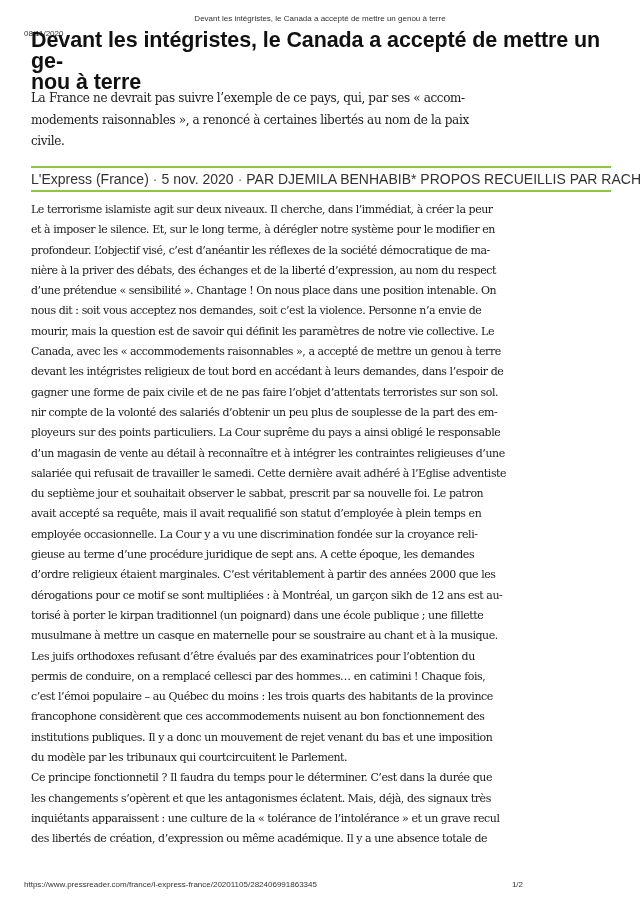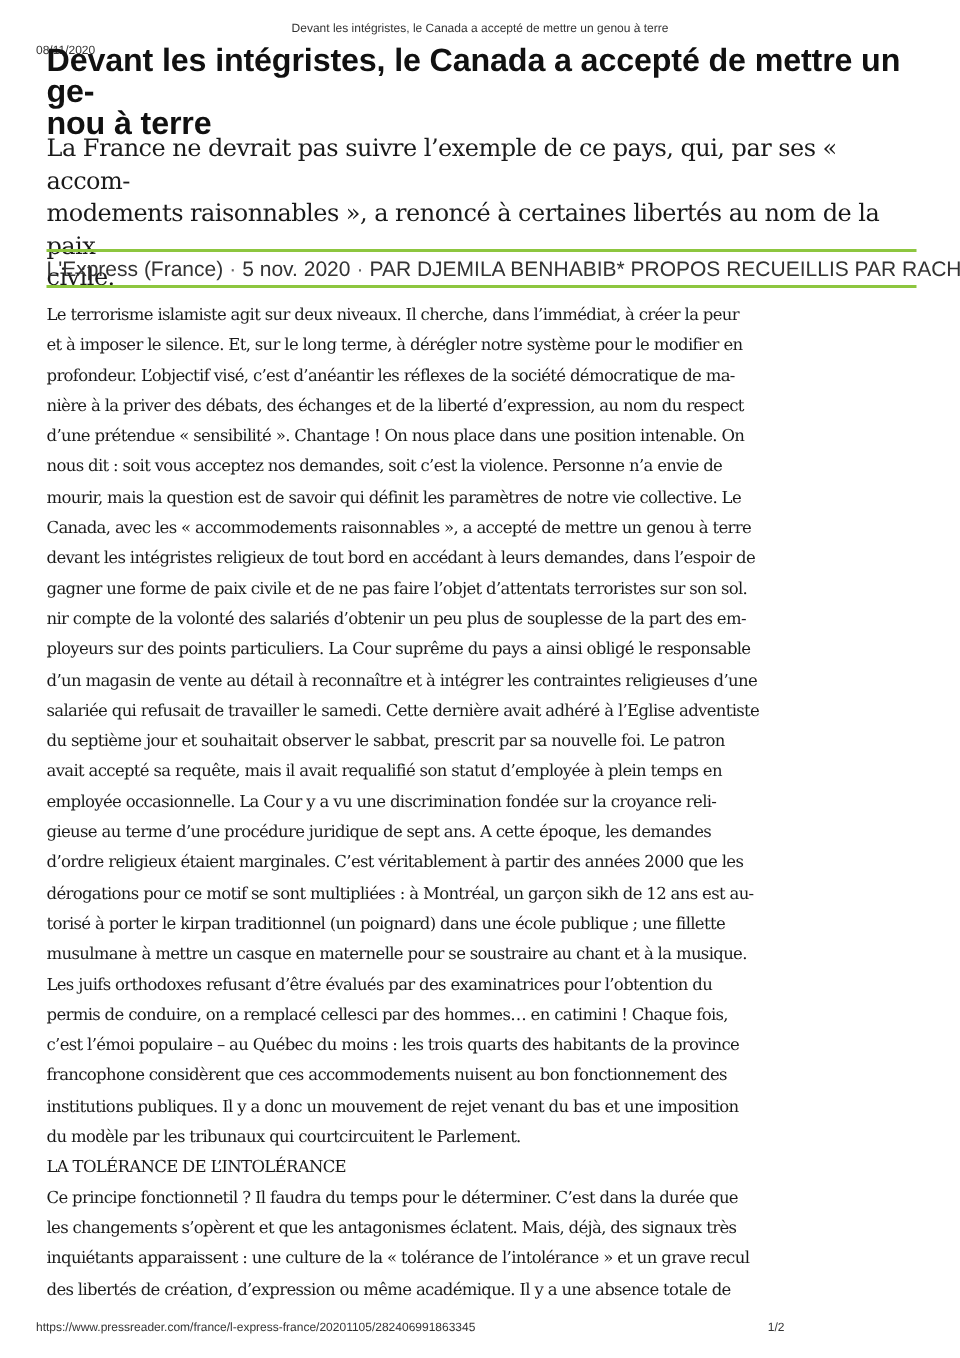--- a/index.html
+++ b/index.html
@@ -14,21 +14,21 @@
   .print-header .date { position: absolute; left: 24px; top: 0; margin-top: 15px; }
   .print-header .doc-title { position: absolute; left: 0; width: 640px; top: 0; text-align: center; }
 
   .headline {
     position: absolute; left: 31px; top: 30px; width: 580px; margin: 0;
     font-family: "Liberation Sans", sans-serif; font-weight: bold;
     font-size: 21.5px; line-height: 21px; color: #111; letter-spacing: -0.1px;
   }
   .standfirst {
     position: absolute; left: 31px; top: 88px; width: 585px; margin: 0;
-    font-family: "DejaVu Serif", serif; font-size: 16px; line-height: 21.5px; color: #1a1a1a;
+    font-family: "DejaVu Serif", serif; font-size: 12px; line-height: 21.5px; color: #1a1a1a;
     letter-spacing: -0.35px;
   }
   .rule {
     position: absolute; left: 31px; width: 580px; height: 2px; background: #8dc63f;
   }
   .rule.top { top: 166px; }
   .rule.bottom { top: 190px; }
   .byline {
     position: absolute; left: 31px; top: 172px; width: 580px; height: 14px;
     font-family: "Liberation Sans", sans-serif; font-size: 14px; line-height: 14px; color: #333;
@@ -97,21 +97,20 @@
     <span class="line">d’ordre religieux étaient marginales. C’est véritablement à partir des années 2000 que les</span>
     <span class="line">dérogations pour ce motif se sont multipliées : à Montréal, un garçon sikh de 12 ans est au-</span>
     <span class="line">torisé à porter le kirpan traditionnel (un poignard) dans une école publique ; une fillette</span>
     <span class="line">musulmane à mettre un casque en maternelle pour se soustraire au chant et à la musique.</span>
     <span class="line">Les juifs orthodoxes refusant d’être évalués par des examinatrices pour l’obtention du</span>
     <span class="line">permis de conduire, on a remplacé cellesci par des hommes… en catimini ! Chaque fois,</span>
     <span class="line">c’est l’émoi populaire – au Québec du moins : les trois quarts des habitants de la province</span>
     <span class="line">francophone considèrent que ces accommodements nuisent au bon fonctionnement des</span>
     <span class="line">institutions publiques. Il y a donc un mouvement de rejet venant du bas et une imposition</span>
     <span class="line">du modèle par les tribunaux qui courtcircuitent le Parlement.</span>
-    <span class="line">LA TOLÉRANCE DE L’INTOLÉRANCE</span>
     <span class="line">Ce principe fonctionnetil ? Il faudra du temps pour le déterminer. C’est dans la durée que</span>
     <span class="line">les changements s’opèrent et que les antagonismes éclatent. Mais, déjà, des signaux très</span>
     <span class="line">inquiétants apparaissent : une culture de la « tolérance de l’intolérance » et un grave recul</span>
     <span class="line">des libertés de création, d’expression ou même académique. Il y a une absence totale de</span>
   </div>
 
 <div class="print-footer">
   <span class="url">https://www.pressreader.com/france/l-express-france/20201105/282406991863345</span>
   <span class="page">1/2</span>
 </div>

